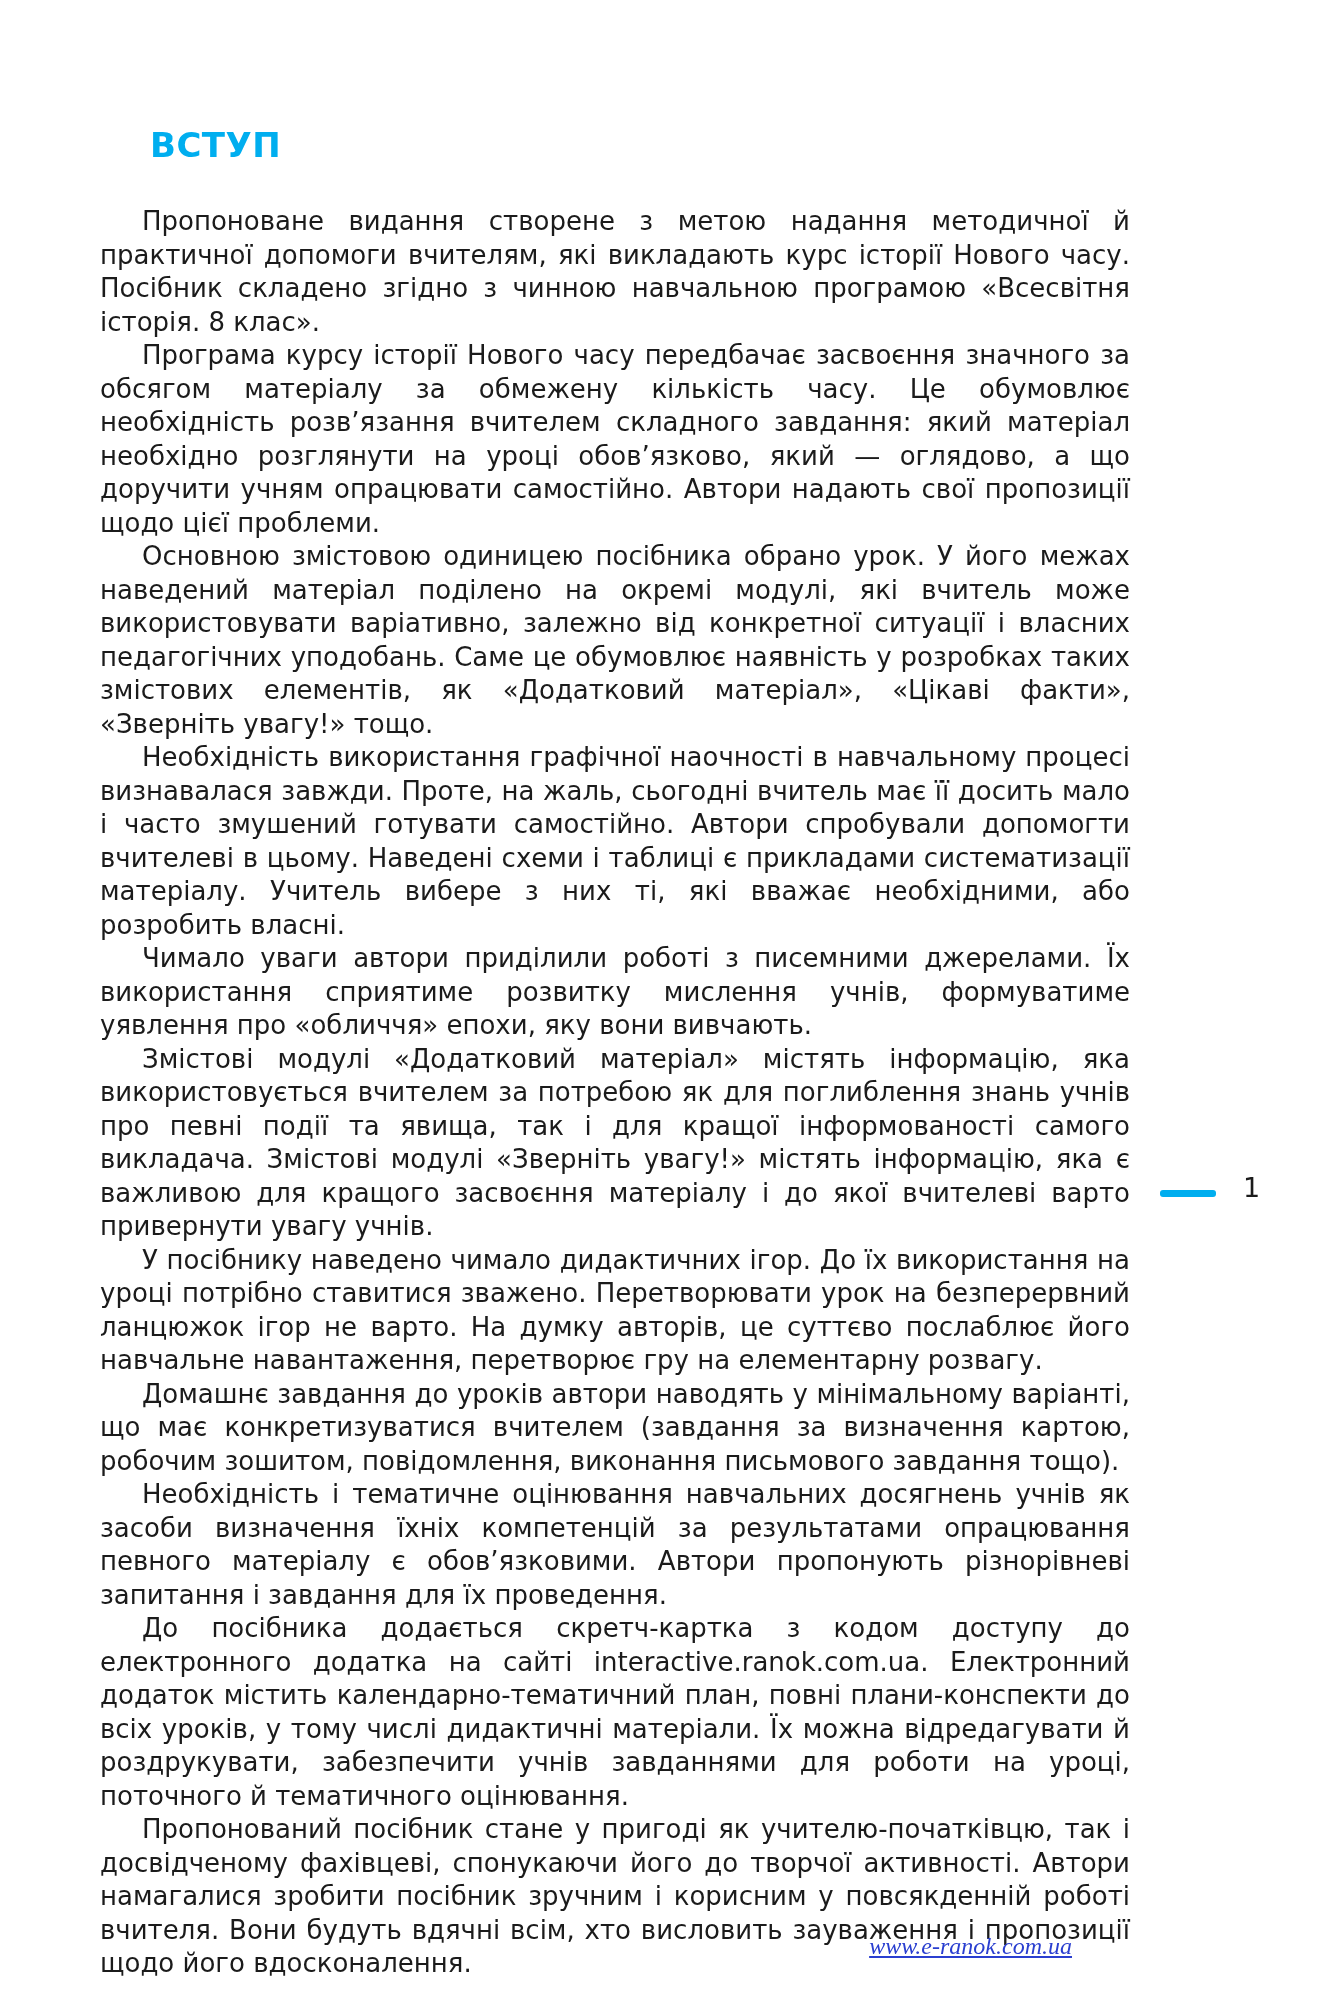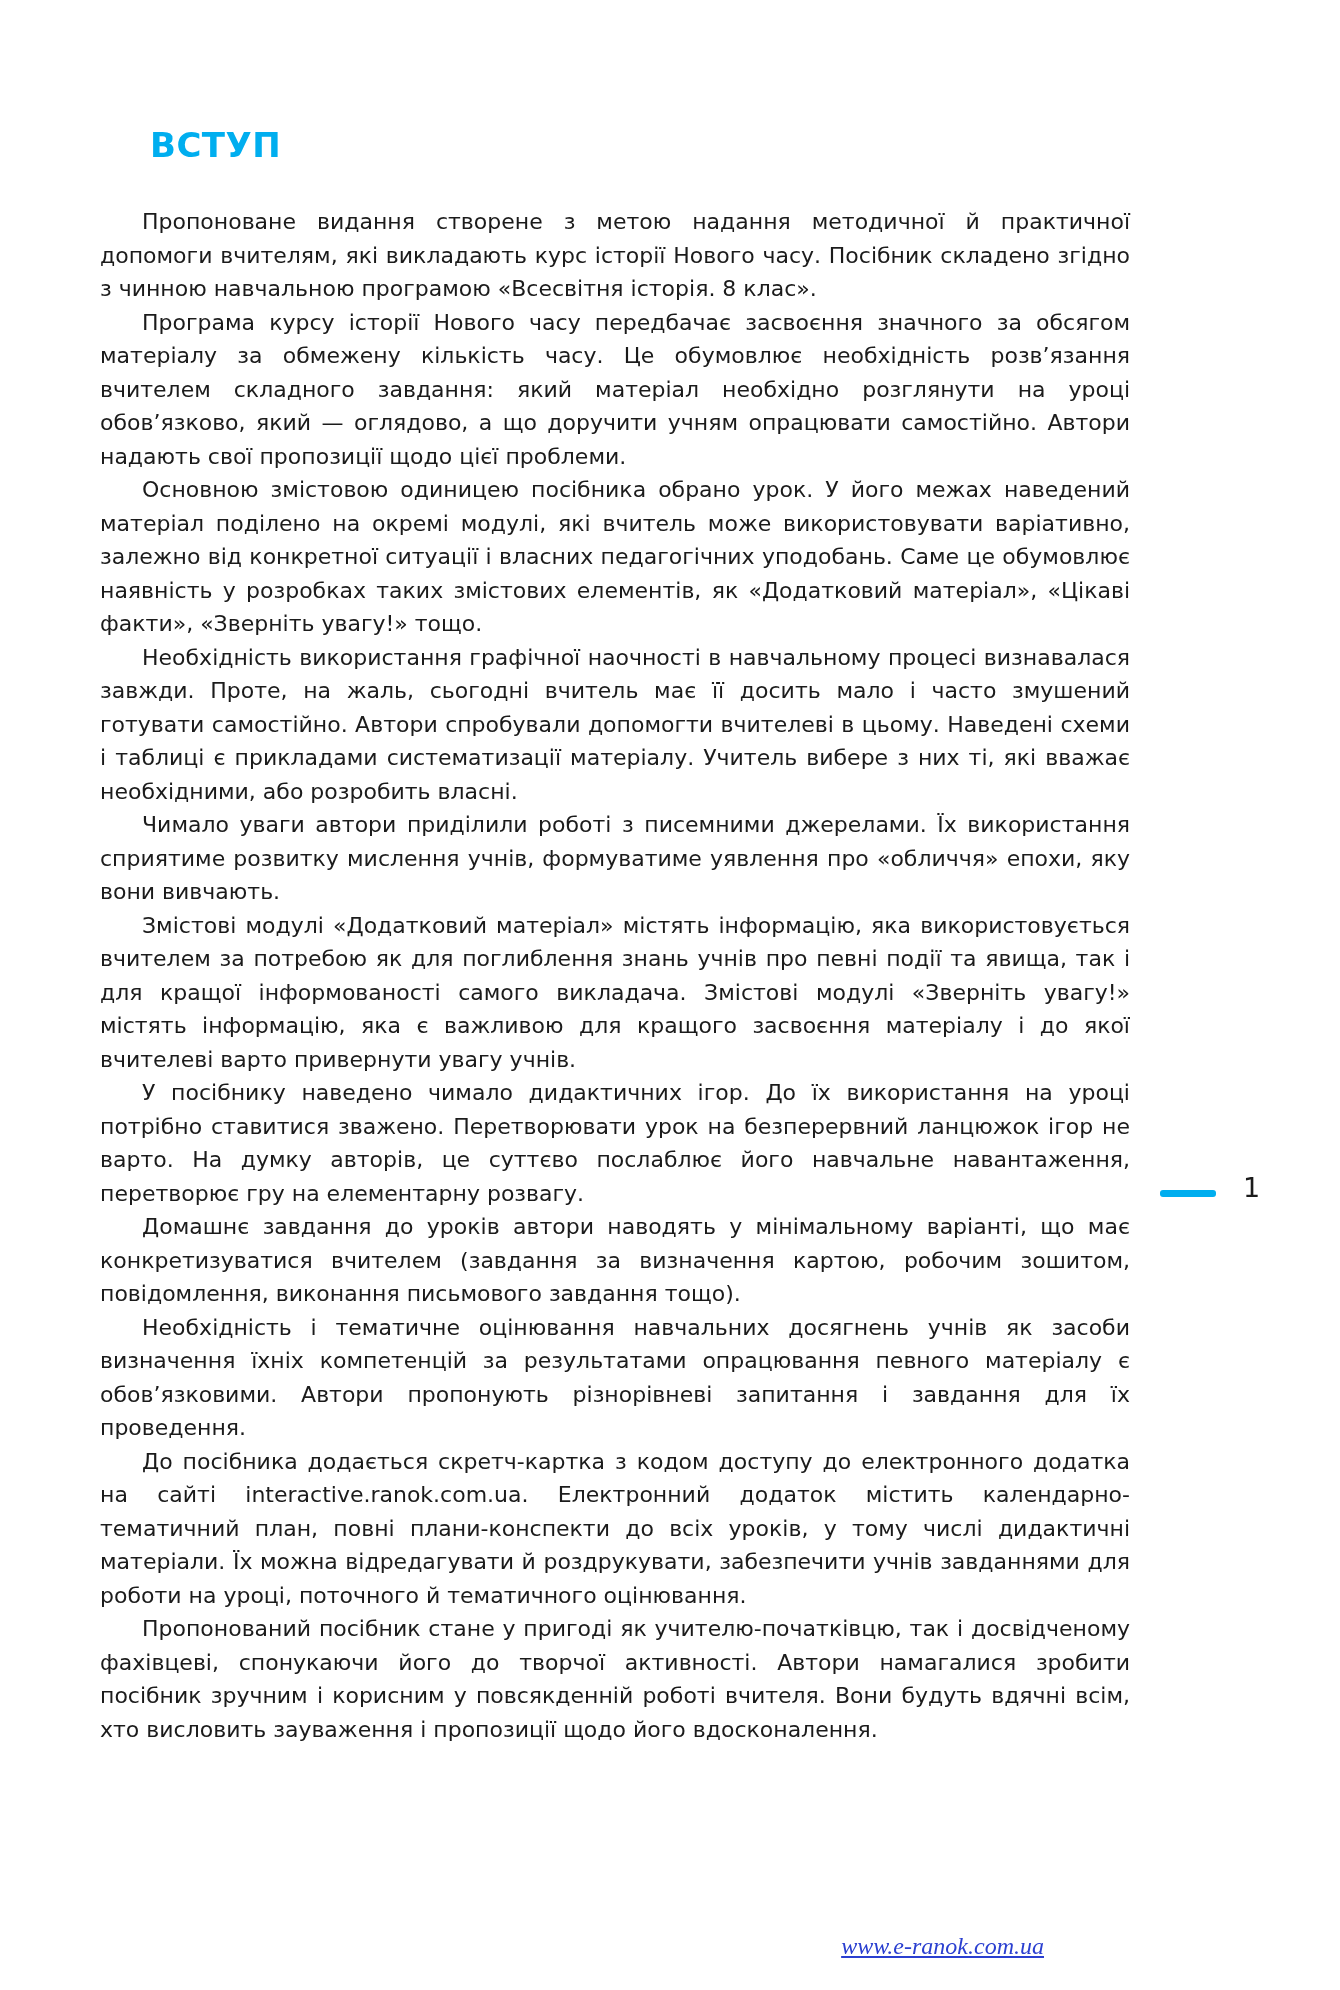--- a/index.html
+++ b/index.html
@@ -12,36 +12,37 @@
     background: #ffffff;
     font-family: "DejaVu Sans", sans-serif;
     position: relative;
     overflow: hidden;
   }
   .page {
     position: absolute;
     left: 0; top: 0;
     width: 1139px;
     height: 1990px;
+    padding-left: 28px;
   }
   .title {
     position: absolute;
     left: 150px;
     top: 125px;
     font-size: 34px;
     font-weight: bold;
     color: #00aeef;
     letter-spacing: 0.5px;
   }
   .body-text {
     position: absolute;
     left: 100px;
     top: 205px;
     width: 1030px;
-    font-size: 22px;
+    font-size: 26px;
     line-height: 33.5px;
     color: #1b1b1b;
     text-align: justify;
   }
   .body-text p {
     margin: 0;
     text-indent: 42px;
     text-align: justify;
     text-justify: inter-word;
   }

